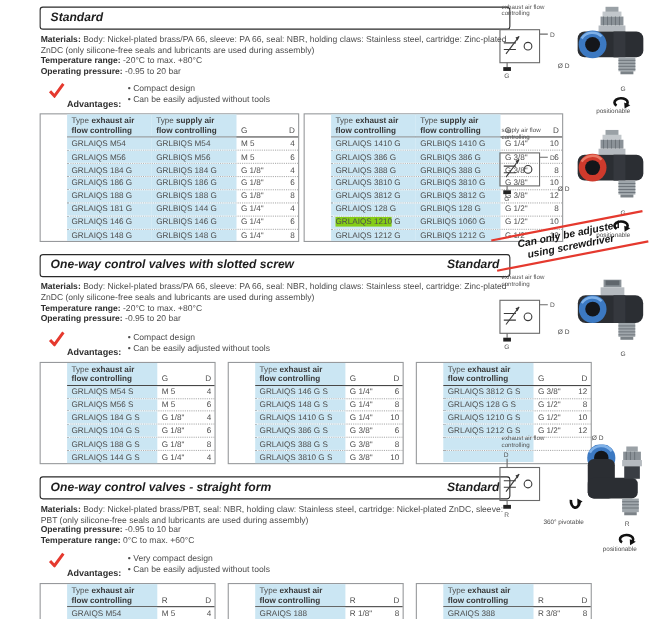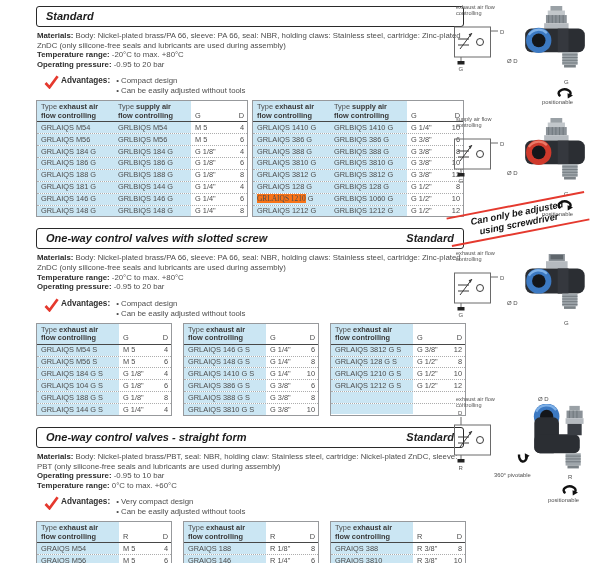--- a/index.html
+++ b/index.html
@@ -17,44 +17,44 @@
   }
   .section-title,.section-badge{
     font-style:italic;font-weight:bold;font-size:11px;color:#1d1d1d;
     white-space:nowrap;
   }
   .info{margin:4px 0 0 1px;}
   .iline{margin:0;font-size:7.8px;line-height:9.6px;}
   .iline b{color:#2e2e2e;}
   .adv{display:flex;align-items:flex-start;margin:5px 0 3px 8px;}
   .adv svg{flex:0 0 auto;margin-top:1px;}
-  .adv-label{font-weight:bold;font-size:8.2px;color:#2e2e2e;margin:2px 6px 0 2px;white-space:nowrap;}
+  .adv-label{font-weight:bold;font-size:8.2px;color:#2e2e2e;margin:16px 6px 0 2px;white-space:nowrap;}
   .adv-list{font-size:7.8px;line-height:10px;margin-top:2px;}
   .adv-list span{display:block;}
   .tables{display:flex;margin-top:4px;}
   .tables.two{gap:4px;}
   .tables.three{gap:11px;}
-  .tbl{border:1px solid #97999c;background:#fff;}
+  .tbl{border:1px solid #97999c;background:#fff;padding-left:24px;}
   .tr{display:grid;}
   .t4 .tr{grid-template-columns:77px 77px 36px 1fr;width:210px;}
   .t3 .tr{grid-template-columns:82px 32px 1fr;width:134px;}
   .td{
     font-size:7.4px;line-height:8.4px;color:#4d4d4d;
     padding:1.5px 3px 1px 4px;white-space:nowrap;overflow:hidden;min-height:8px;
   }
   .blue{background:#cbe6f3;}
   .th{border-bottom:1.5px solid #474747;}
   .th .td{padding-top:2px;padding-bottom:1px;}
   .hbold{font-weight:bold;color:#3a3a3a;}
   .hline2{display:block;font-weight:bold;color:#3a3a3a;}
   .th .cg,.th .cd{display:flex;align-items:flex-end;}
   .th .cd{justify-content:flex-end;}
   .cd{text-align:right;padding-right:3px;}
   .rows .tr + .tr{border-top:1px dotted #adadad;}
-  .sel{background:#f97316;font-family:Liberation Serif, serif;}
+  .sel{background:#84cc16;}
   
   #rail{position:absolute;left:452px;top:0;width:148px;height:563px;}
   .rgroup{position:absolute;left:0;width:148px;}
   .rail-label{
     position:absolute;font-size:5.6px;line-height:6.4px;color:#555;width:62px;
   }
   .rail-sch{position:absolute;}
   .photo{position:absolute;}
   .plabel{position:absolute;font-size:6px;color:#4d4d4d;white-space:nowrap;}
   .pos-icon{position:absolute;}

